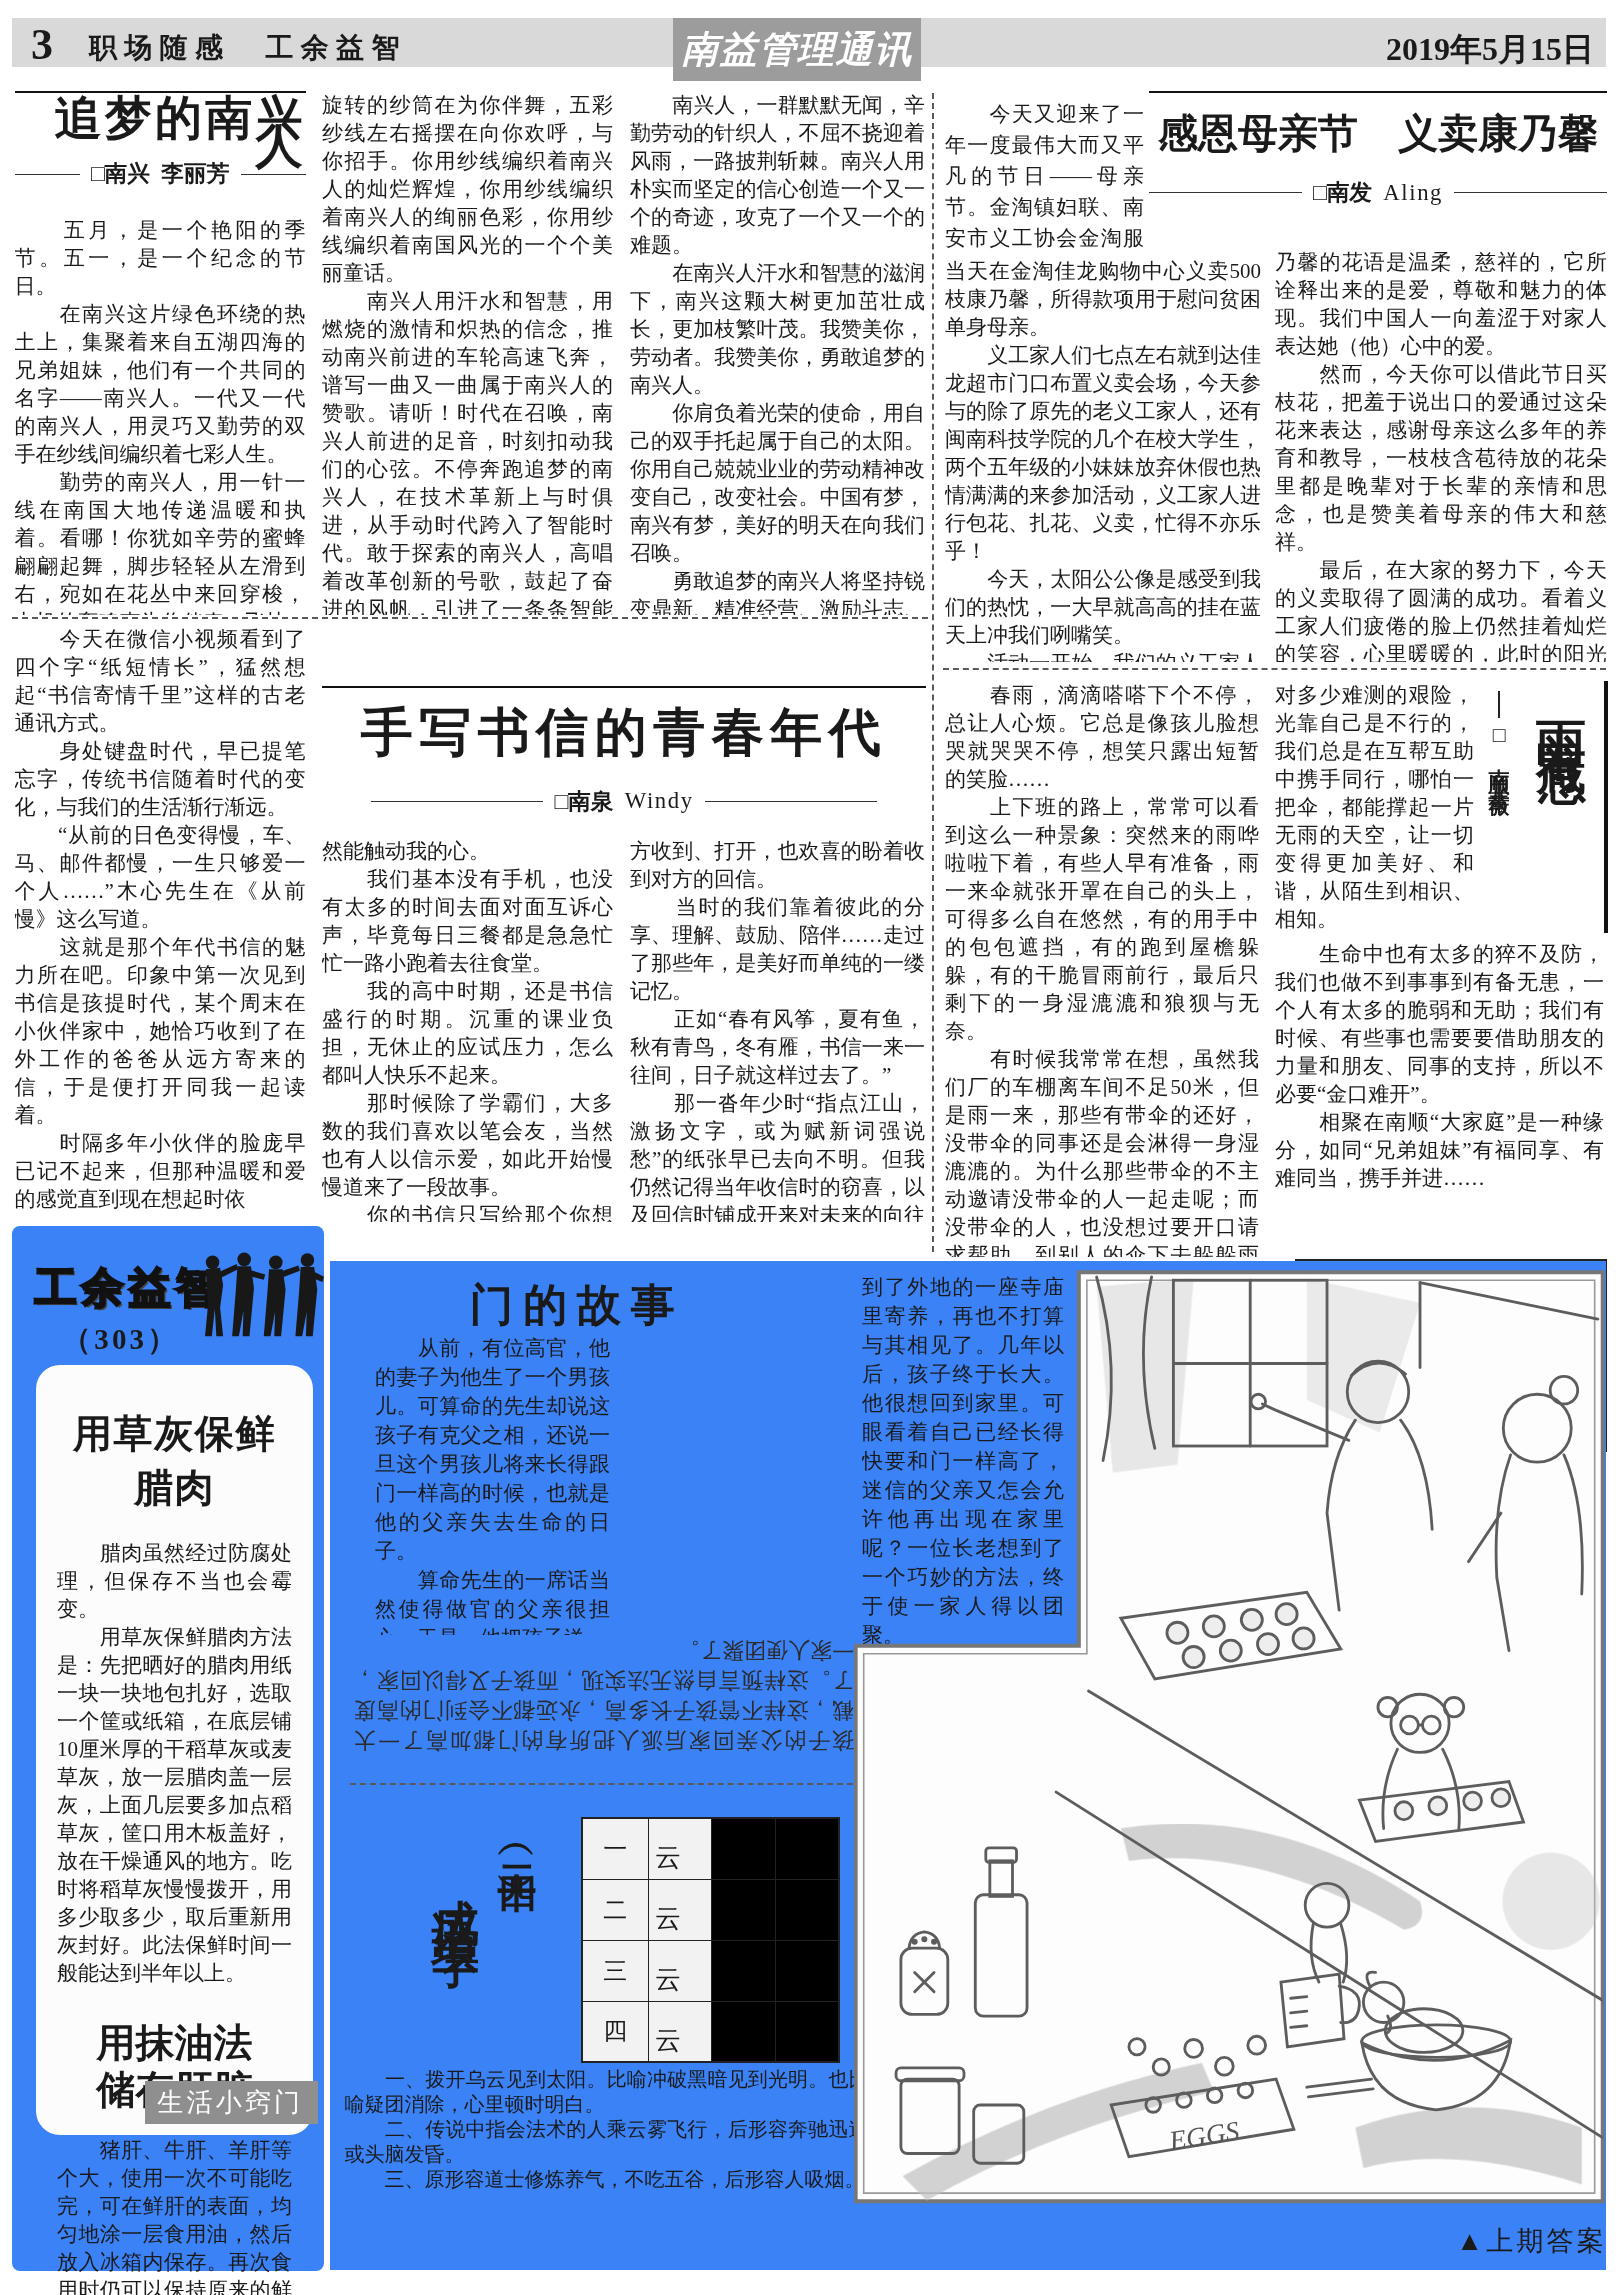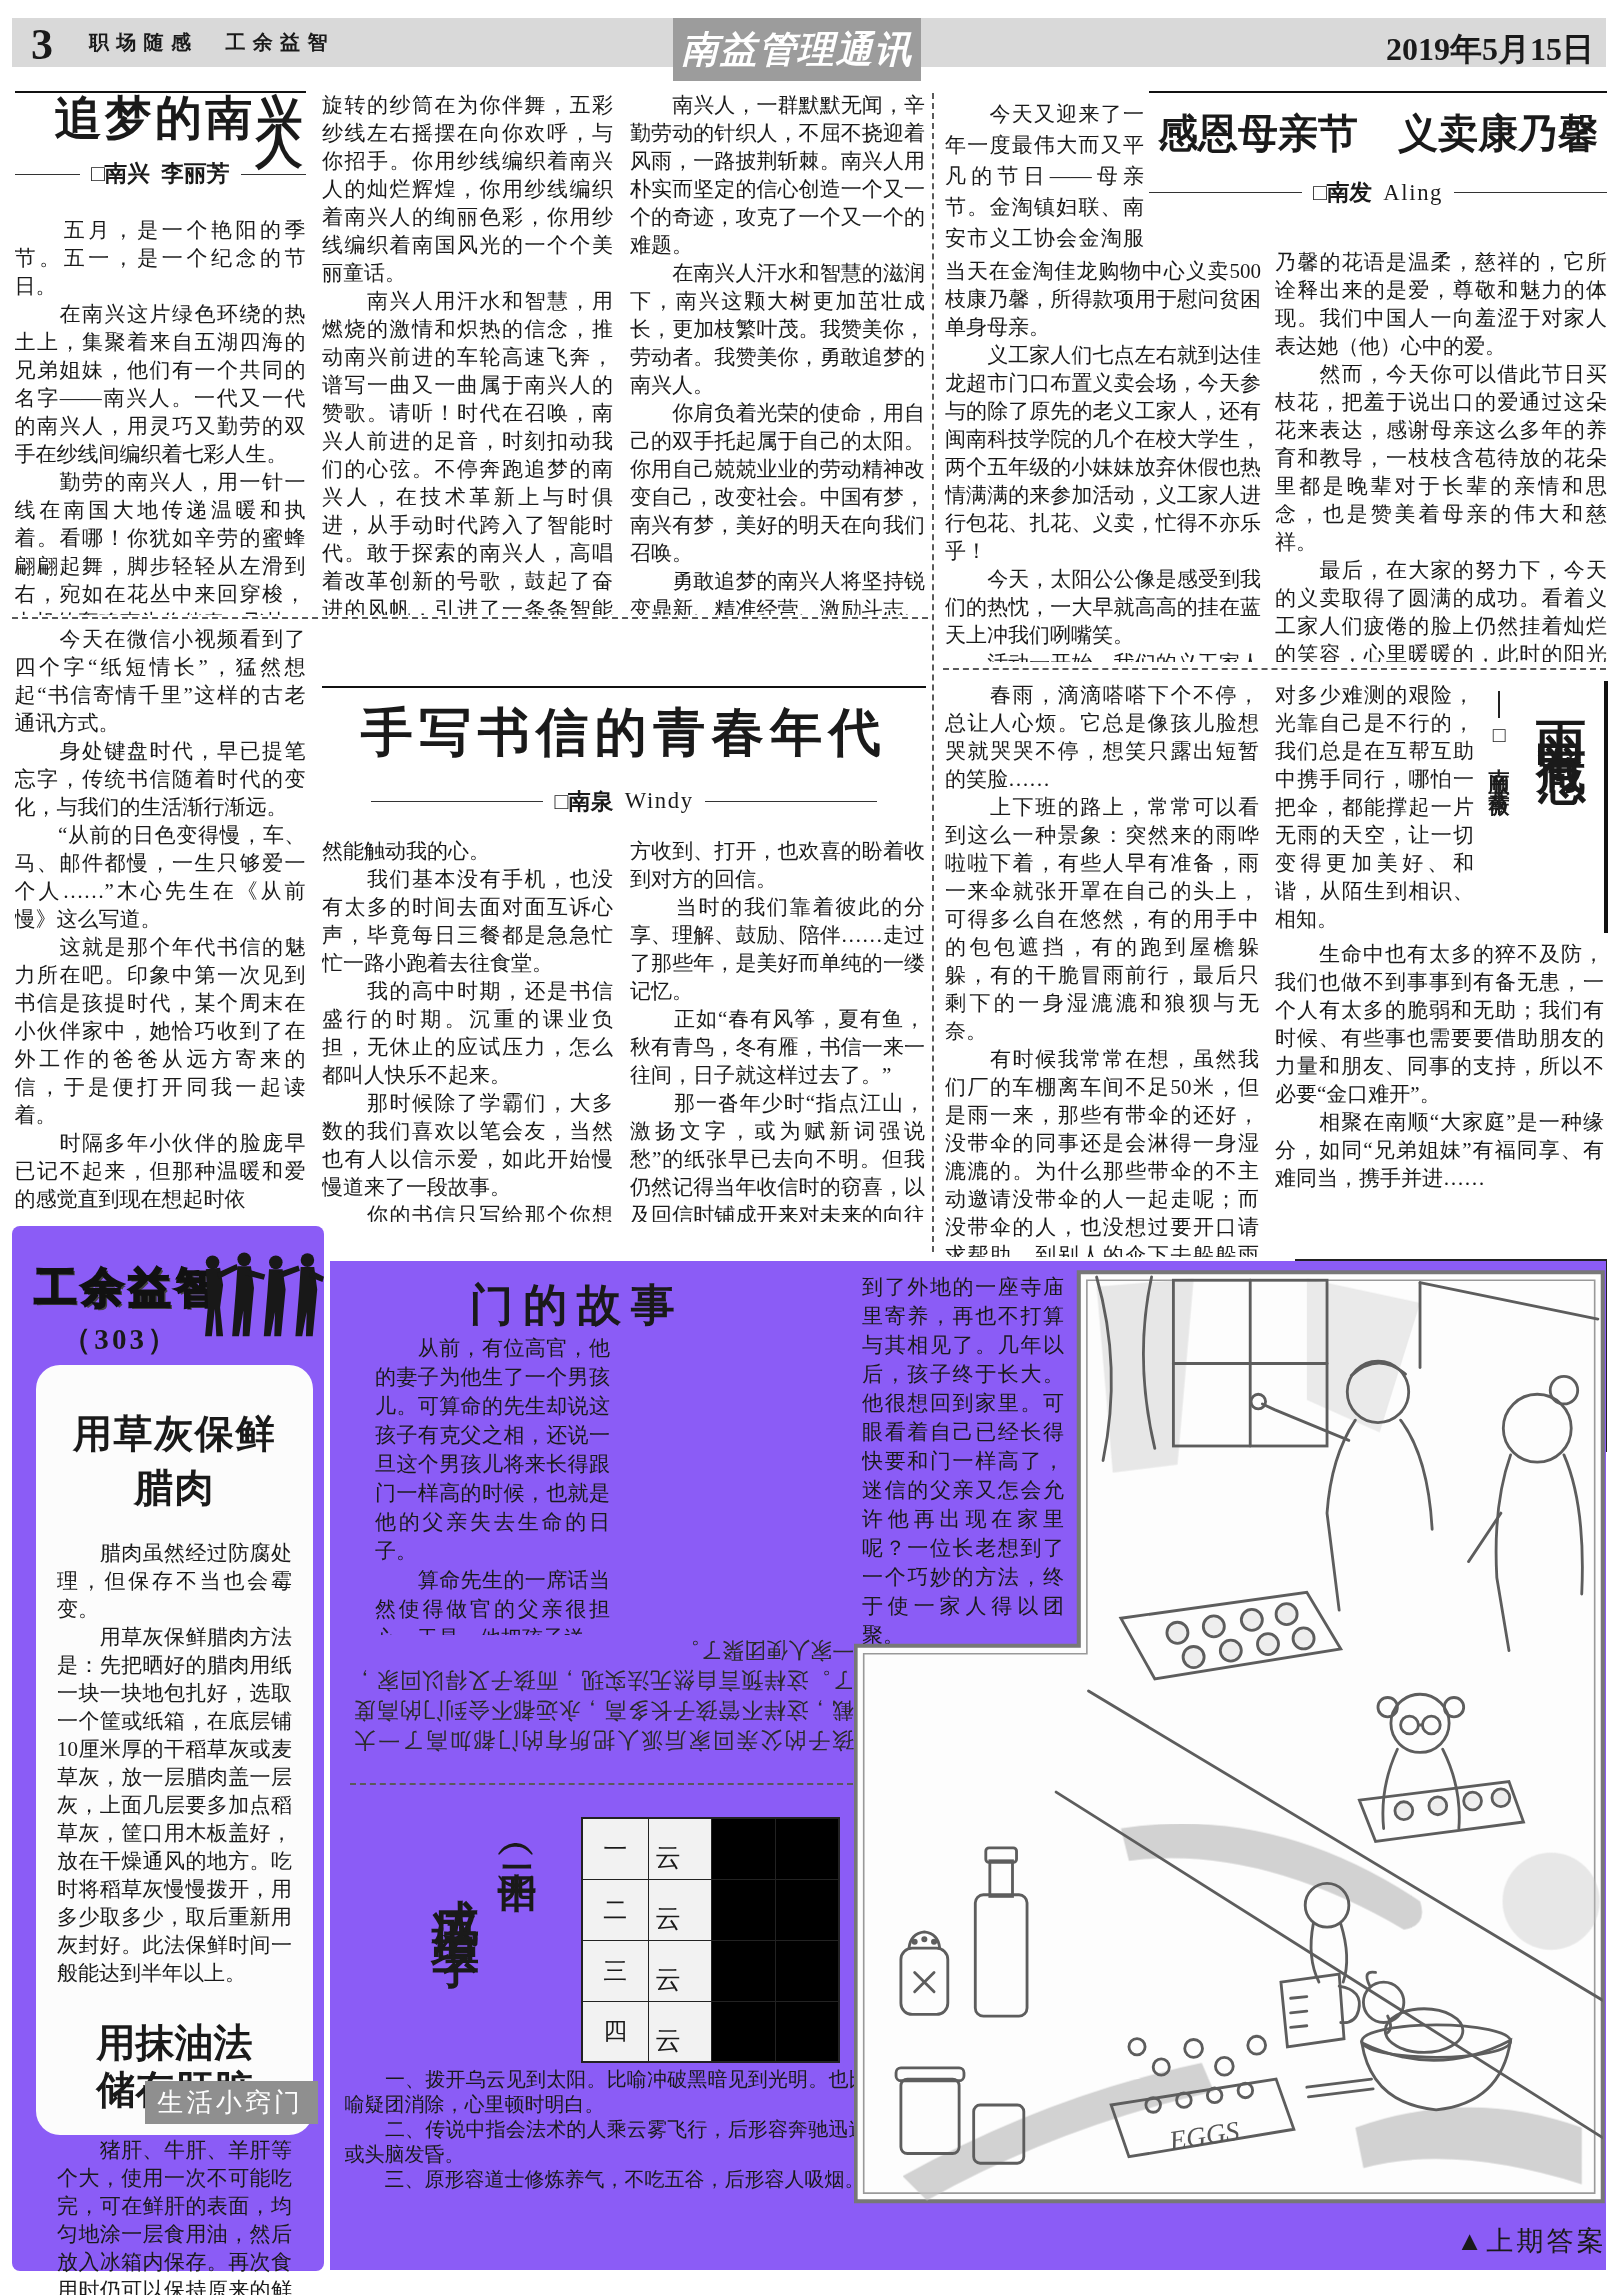--- a/index.html
+++ b/index.html
@@ -5,21 +5,21 @@
   * { margin:0; padding:0; box-sizing:border-box; }
   html,body { background:#bfbfbf; }
   #page {
     position:relative; width:1618px; height:2295px; background:#ffffff;
     font-family:"Liberation Serif","DejaVu Serif",serif; color:#1a1a1a;
     overflow:hidden; margin:0 auto;
   }
   
   .header-bar { position:absolute; left:12px; top:18px; width:1594px; height:49px; background:#d9d9d9; }
   .page-num { position:absolute; left:31px; top:19.4px; font-size:44px; font-weight:bold; }
-  .header-sections { position:absolute; left:89px; top:29px; font-size:20px; font-weight:bold; letter-spacing:7.3px; }
+  .header-sections { position:absolute; left:89px; top:29px; font-size:28px; font-weight:bold; letter-spacing:7.3px; }
   .masthead { position:absolute; left:673px; top:18px; width:248px; height:63px; background:#9c9c9c;
     display:flex; align-items:center; justify-content:center; }
   .masthead span { color:#fff; font-size:37px; font-weight:bold; font-style:italic; letter-spacing:1.6px; }
   .header-date { position:absolute; left:1343px; top:27.5px; width:251px; text-align:right; font-size:32px; font-weight:bold; }
 
   
   .col { position:absolute; text-align:justify; font-size:21px; line-height:28px; overflow:hidden; }
   .col p { margin:0; }
   .toprule { border-top:2.4px solid #111; }
   .byline-row { display:flex; align-items:center; gap:11.3px; }
@@ -43,21 +43,21 @@
   .vrule { width:0; border-left:2.4px solid #222; height:27.5px; margin:4.9px auto; }
 
   
   .stroke-text {
     font-weight:bold; color:#fdfdfd;
     -webkit-text-stroke:2.4px #111;
     text-shadow:2.4px 2.4px 0 #444;
     letter-spacing:4.9px;
   }
 
-  .panel { position:absolute; background:#8b5cf6;text-decoration:underline; }
+  .panel { position:absolute; background:#3b82f6;text-decoration:underline; }
   .card { position:absolute; background:#fcfcfc; border-radius:24px; }
 
   .door-title { font-size:44px; font-weight:bold; text-align:center; letter-spacing:9.7px; }
   .answer-flip { transform:rotate(180deg); color:#2b2b2b; }
 
   
   .pz-table { border-collapse:collapse; }
   .pz-table td { border:1.6px solid #222; padding:0; }
   .pz-num { width:66px; height:61px; text-align:center; vertical-align:middle; font-size:24px; background:#f2f2f2; }
   .pz-given { width:63px; height:61px; position:relative; background:#f2f2f2; }

